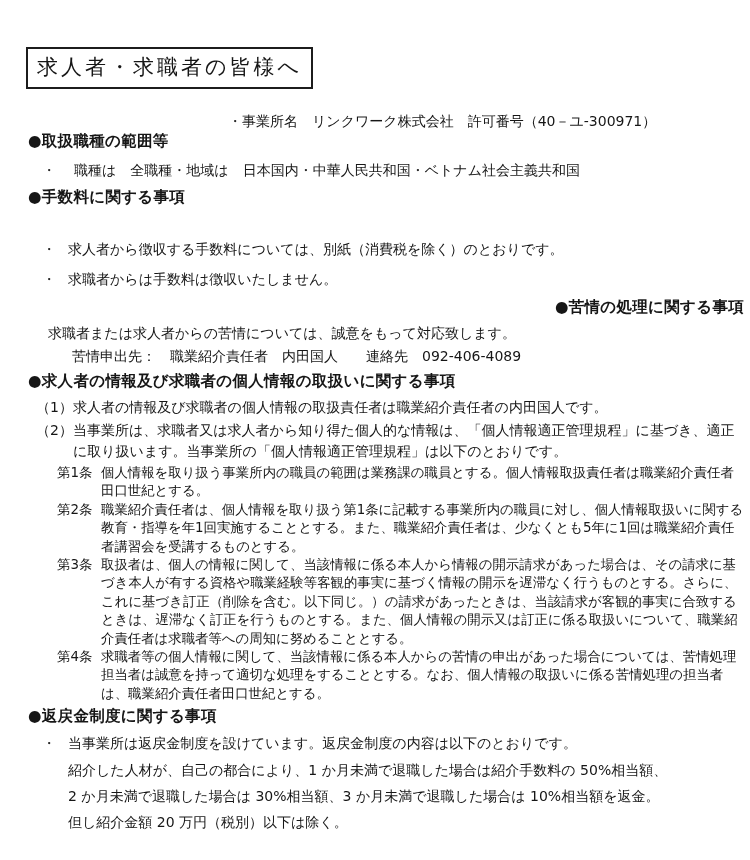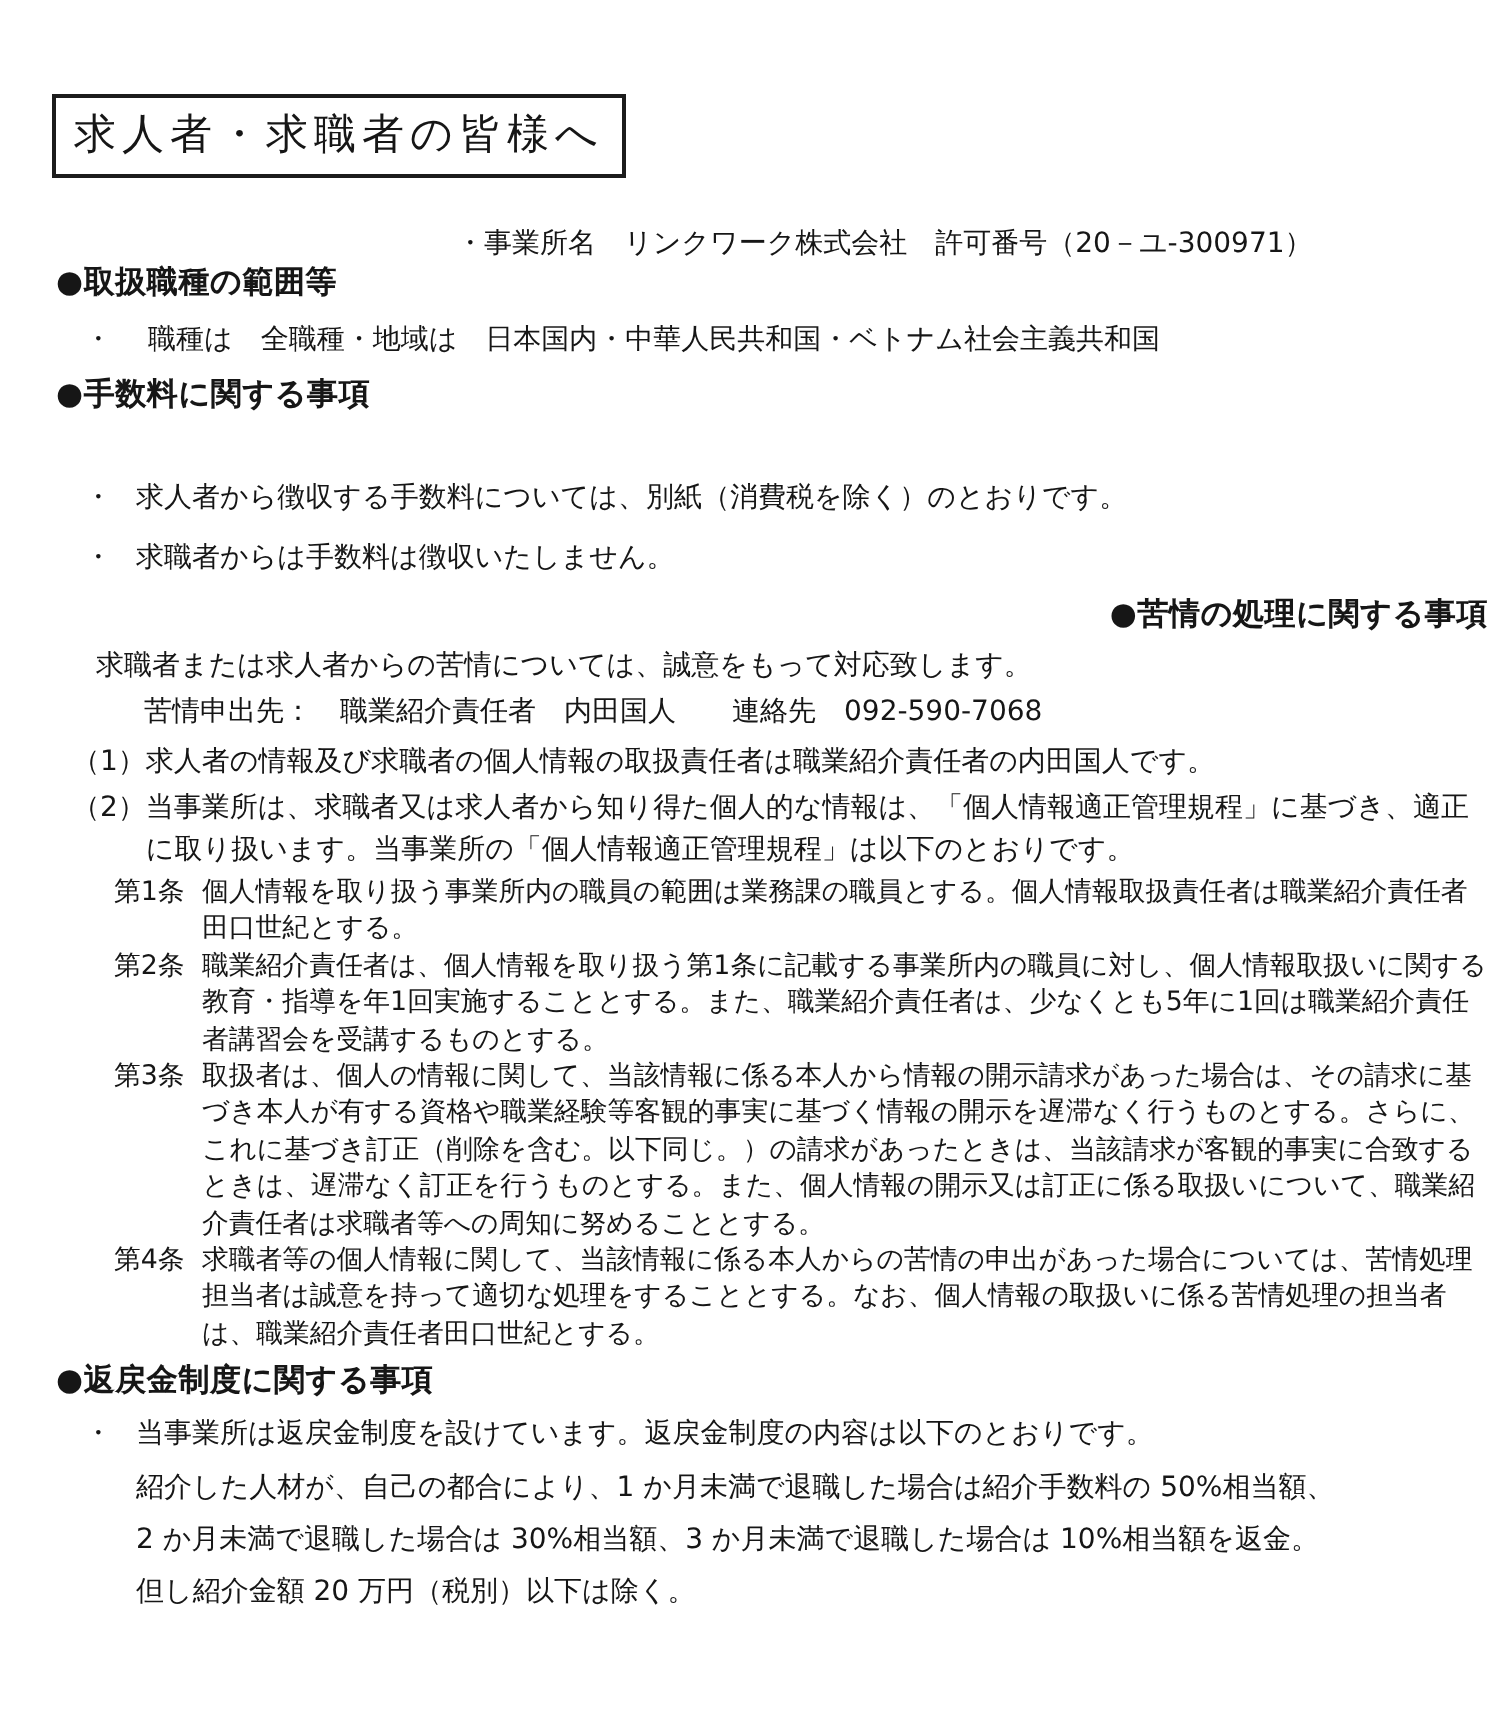--- a/index.html
+++ b/index.html
@@ -105,42 +105,43 @@
 </head>
 <body>
 
 <div class="page">
 
 
   <div class="title-row">
     <span class="title-box">求人者・求職者の皆様へ</span>
   </div>
 
-  <div class="office-line">・事業所名　リンクワーク株式会社　許可番号（20－ユ-300971）</div>
+  <div class="office-line">・事業所名　リンクワーク株式会社　許可番号（40－ユ-300971）</div>
 
   <div class="sec-heading mt-scope">●取扱職種の範囲等</div>
   <div class="bullet-row scope-item">
     <span class="bullet">・</span>
     <span>職種は　全職種・地域は　日本国内・中華人民共和国・ベトナム社会主義共和国</span>
   </div>
 
   <div class="sec-heading mt-fees">●手数料に関する事項</div>
   <div class="bullet-row fees-item-1">
     <span class="bullet narrow">・</span>
     <span>求人者から徴収する手数料については、別紙（消費税を除く）のとおりです。</span>
   </div>
   <div class="bullet-row fees-item-2">
     <span class="bullet narrow">・</span>
     <span>求職者からは手数料は徴収いたしません。</span>
   </div>
 
   <div class="sec-heading mt-compl">●苦情の処理に関する事項</div>
   <div class="compl-line-1">求職者または求人者からの苦情については、誠意をもって対応致します。</div>
-  <div class="compl-line-2">苦情申出先：　職業紹介責任者　内田国人　　連絡先　092-590-7068</div>
+  <div class="compl-line-2">苦情申出先：　職業紹介責任者　内田国人　　連絡先　092-406-4089</div>
 
+  <div class="sec-heading mt-pers">●求人者の情報及び求職者の個人情報の取扱いに関する事項</div>
 
   <div class="numbered-row mt-item1">
     <span class="num-label">（1）</span>
     <span class="num-text">求人者の情報及び求職者の個人情報の取扱責任者は職業紹介責任者の内田国人です。</span>
   </div>
   <div class="numbered-row mt-item2">
     <span class="num-label">（2）</span>
     <span class="num-text">当事業所は、求職者又は求人者から知り得た個人的な情報は、「個人情報適正管理規程」に基づき、適正に取り扱います。当事業所の「個人情報適正管理規程」は以下のとおりです。</span>
   </div>
 

